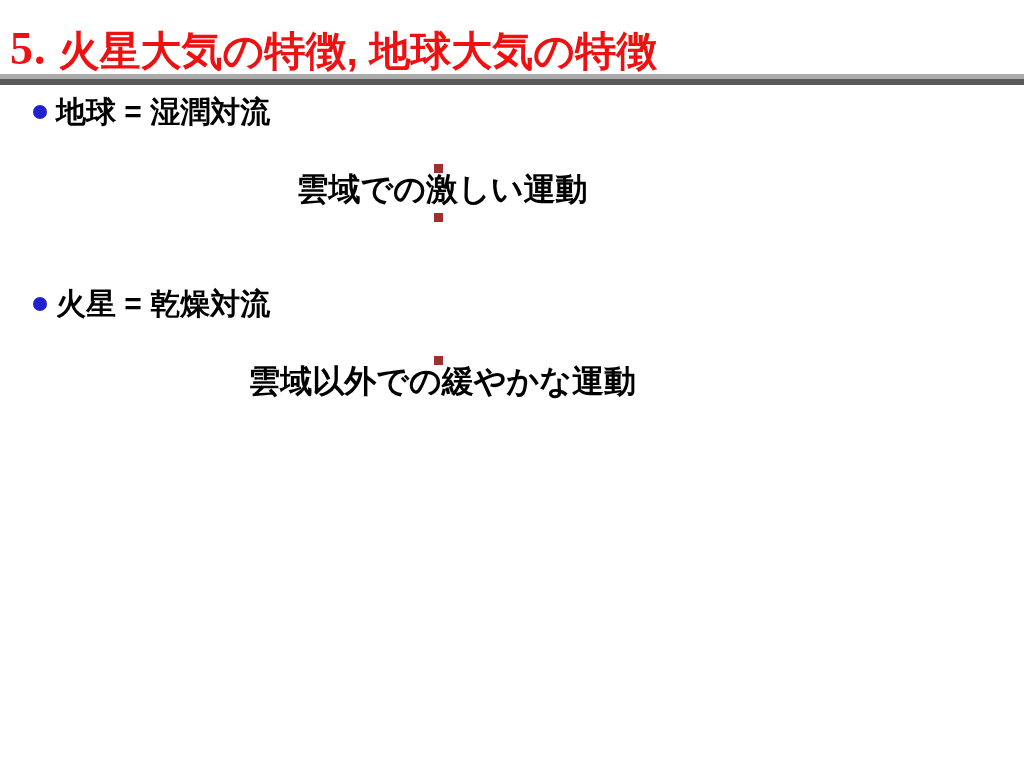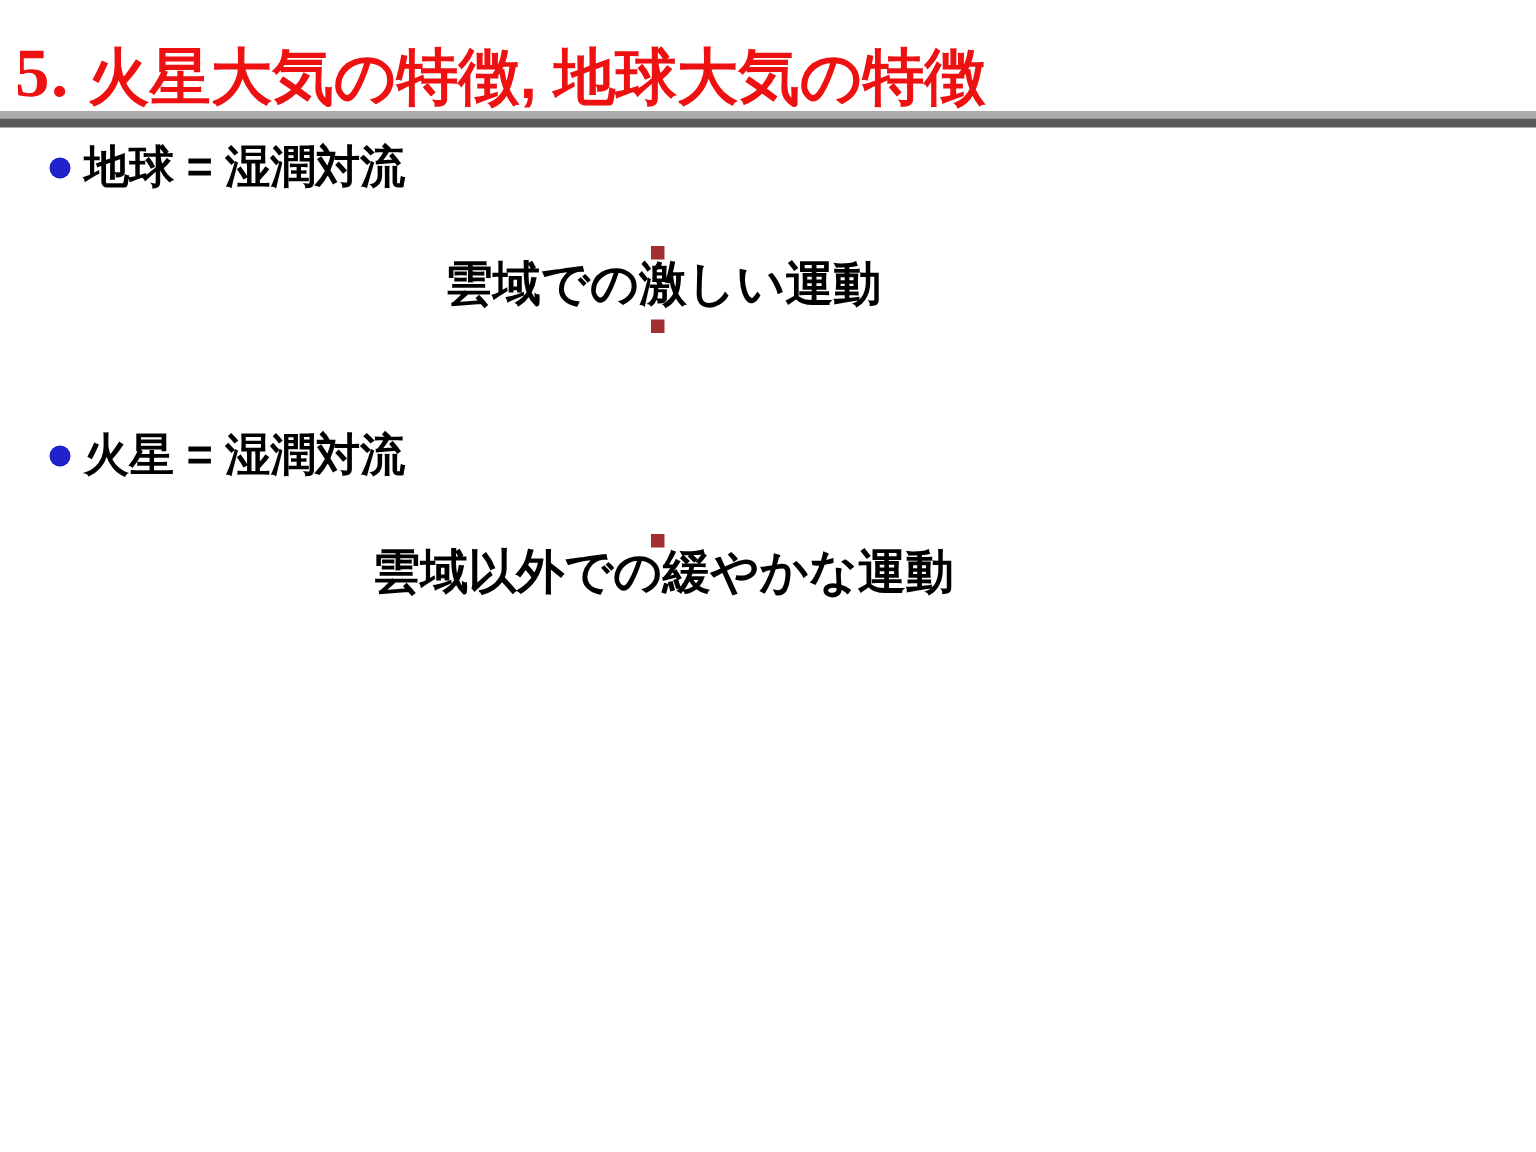--- a/index.html
+++ b/index.html
@@ -123,21 +123,21 @@
     </div>
 
     <div class="bullet-line level2">
       <span class="marker-square"></span>
     </div>
 
     <div class="group-gap"></div>
 
     <div class="bullet-line level1">
       <span class="marker-circle"></span>
-      <span>火星 = 湿潤対流</span>
+      <span>火星 = 乾燥対流</span>
     </div>
 
     <div class="sub-gap"></div>
 
     <div class="bullet-line level2">
       <span class="marker-square"></span>
       <span>雲域以外での緩やかな運動</span>
     </div>
 
   </div>

